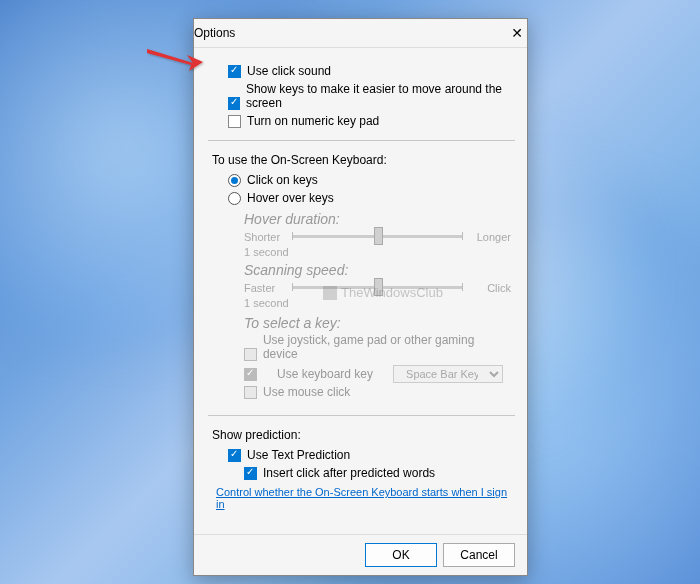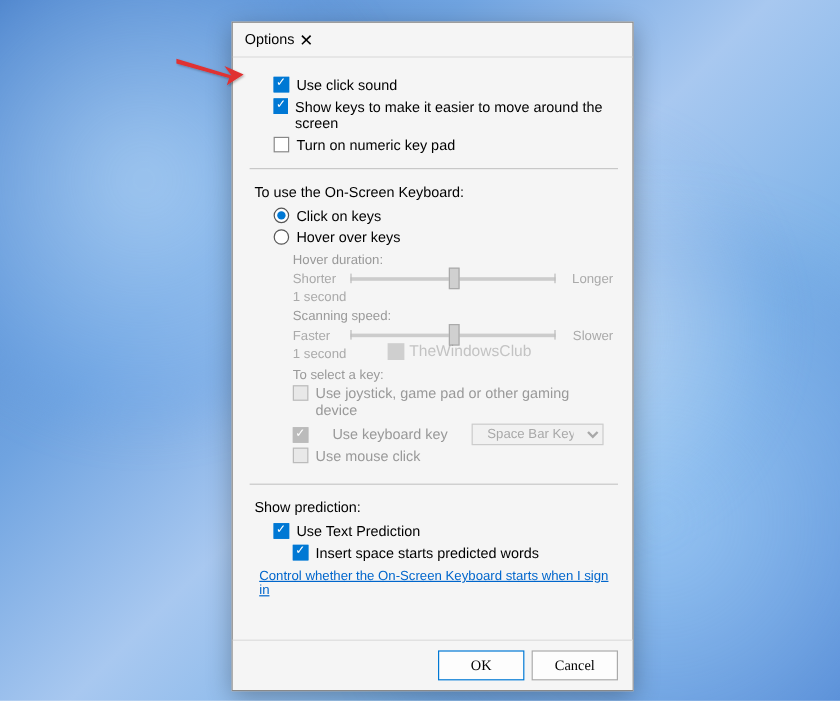--- a/index.html
+++ b/index.html
@@ -20,22 +20,23 @@
       position: absolute;
       top: 18px;
       left: 193px;
       width: 335px;
       height: 558px;
       background: #f5f5f5;
       border: 1px solid #888;
       box-shadow: 0 5px 20px rgba(0,0,0,0.3);
     }
     .titlebar {
-      padding: 6px 10px;
-      display: flex;
+      padding: 6px 0;
+      display: flex;
+      justify-content: space-between;
       align-items: center;
       border-bottom: 1px solid #ddd;
     }
     .titlebar .title { font-size: 12px; }
     .close-btn {
       font-size: 14px;
       cursor: pointer;
       padding: 0 4px;
       background: none;
       border: none;
@@ -46,21 +47,21 @@
     }
     .group {
       padding: 6px 4px 10px 4px;
       border-bottom: 1px solid #c8c8c8;
       margin-bottom: 6px;
     }
     .group.no-border { border-bottom: none; }
     .group-label { margin-bottom: 4px; }
     .check-row, .radio-row {
       display: flex;
-      align-items: flex-start;
+      align-items: flex-end;
       padding: 2px 0;
       gap: 6px;
     }
     .indent1 { margin-left: 16px; }
     .indent2 { margin-left: 32px; }
     
     input[type="checkbox"] {
       width: 13px; height: 13px;
       appearance: none;
       border: 1px solid #888;
@@ -101,21 +102,21 @@
       background: #0078d4;
       border-radius: 50%;
       position: absolute;
       top: 2px; left: 2px;
     }
     input[type="radio"]:disabled { border-color: #bbb; }
     
     .disabled { color: #999; }
     
     .slider-section { margin: 4px 0 4px 32px; }
-    .slider-label { color: #999; font-size: 11px; }
+    .slider-label { color: #999; font-size: 14px; font-style: italic; }
     .slider-row {
       display: flex;
       align-items: center;
       gap: 8px;
       margin-top: 2px;
     }
     .slider-track {
       flex: 1;
       height: 3px;
       background: #ccc;
@@ -173,21 +174,21 @@
       position: absolute;
       bottom: 0;
       left: 0; right: 0;
       background: #f5f5f5;
     }
     .btn {
       padding: 4px 0;
       width: 72px;
       border: 1px solid #aaa;
       background: #fdfdfd;
-      font-family: Liberation Serif, serif;
+      font-family: Liberation Sans, sans-serif;
       font-size: 12px;
       cursor: pointer;
     }
     .btn.primary { border: 1px solid #0078d4; }
     
     .arrow {
       position: absolute;
       top: 45px;
       left: 145px;
       z-index: 10;
@@ -281,21 +282,21 @@
       </div>
 
 
       <div class="slider-section">
         <div class="slider-label">Scanning speed:</div>
         <div class="slider-row">
           <span class="slider-minmax">Faster</span>
           <div class="slider-track">
             <div class="slider-thumb"></div>
           </div>
-          <span class="slider-minmax right">Slower</span>
+          <span class="slider-minmax right">Click</span>
         </div>
         <div class="slider-center">1 second</div>
 
         <div class="slider-label" style="margin-top:6px">To select a key:</div>
 
         <div class="check-row">
           <input type="checkbox" disabled="" style="">
           <label class="disabled">Use joystick, game pad or other gaming device</label>
         </div>
         <div class="select-row">
@@ -313,21 +314,21 @@
     </div>
 
     <div class="group no-border">
       <div class="group-label">Show prediction:</div>
       <div class="check-row indent1">
         <input type="checkbox" checked="" style="">
         <label>Use Text Prediction</label>
       </div>
       <div class="check-row indent2">
         <input type="checkbox" checked="" style="">
-        <label>Insert space starts predicted words</label>
+        <label>Insert click after predicted words</label>
       </div>
       <a class="link">Control whether the On-Screen Keyboard starts when I sign in</a>
     </div>
   </div>
 
   <div class="btn-row">
     <button class="btn primary">OK</button>
     <button class="btn">Cancel</button>
   </div>
 </div>

